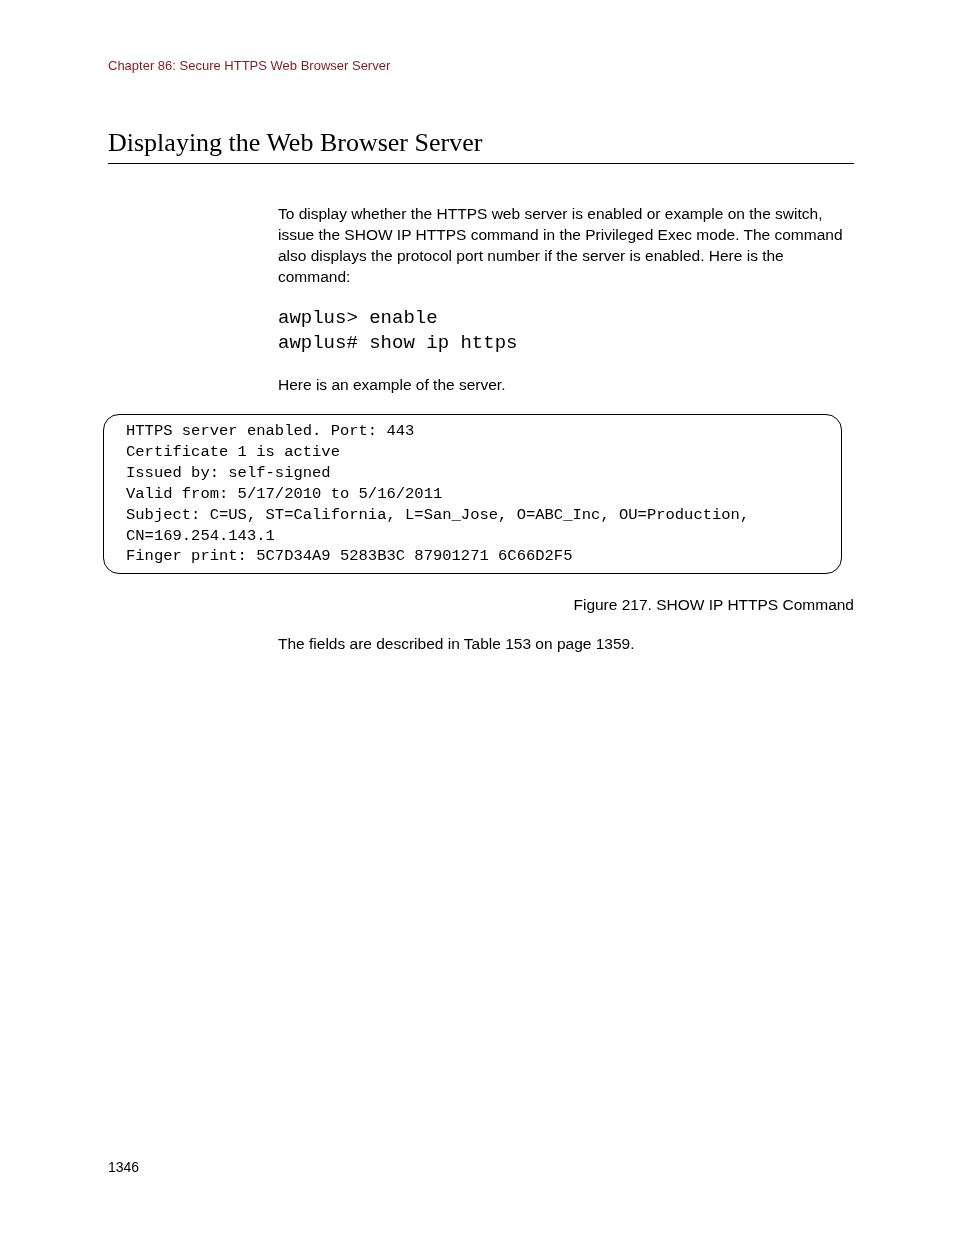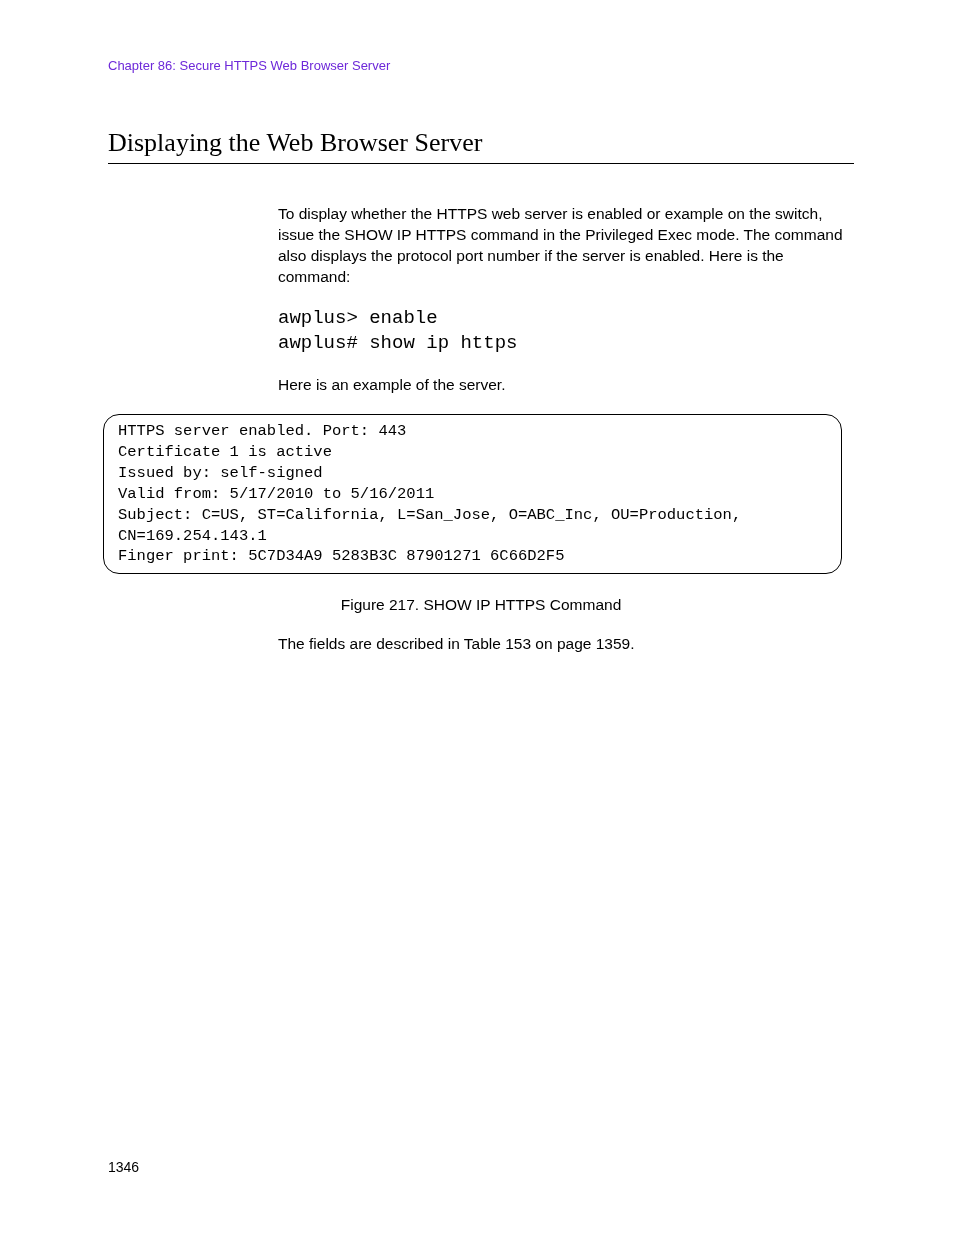--- a/index.html
+++ b/index.html
@@ -9,21 +9,21 @@
       font-family: Arial, Helvetica, sans-serif;
       width: 954px;
       height: 1235px;
       position: relative;
     }
     .page {
       padding: 58px 100px 0 108px;
     }
     .chapter-header {
       font-size: 13px;
-      color: #6d28d9;
+      color: #7f1d1d;
       margin-bottom: 55px;
     }
     .section-title {
       font-family: "Times New Roman", Times, serif;
       font-size: 26px;
       font-weight: normal;
       padding-bottom: 5px;
       border-bottom: 1.5px solid #000;
       margin-bottom: 40px;
     }
@@ -38,29 +38,29 @@
     .mono-block {
       font-family: "Courier New", monospace;
       font-size: 19px;
       line-height: 1.35;
       white-space: pre;
       margin-bottom: 18px;
     }
     .terminal-box {
       border: 1.5px solid #000;
       border-radius: 16px;
-      padding: 6px 14px;
+      padding: 6px 22px;
       margin: 6px 12px 22px -5px;
       font-family: "Courier New", monospace;
       font-size: 15.5px;
       line-height: 1.35;
       white-space: pre-wrap;
     }
     .figure-caption {
-      text-align: center;
+      text-align: right;
       font-size: 15.5px;
       margin-bottom: 20px;
     }
     .page-number {
       position: absolute;
       bottom: 60px;
       left: 108px;
       font-size: 14px;
     }
   </style>

